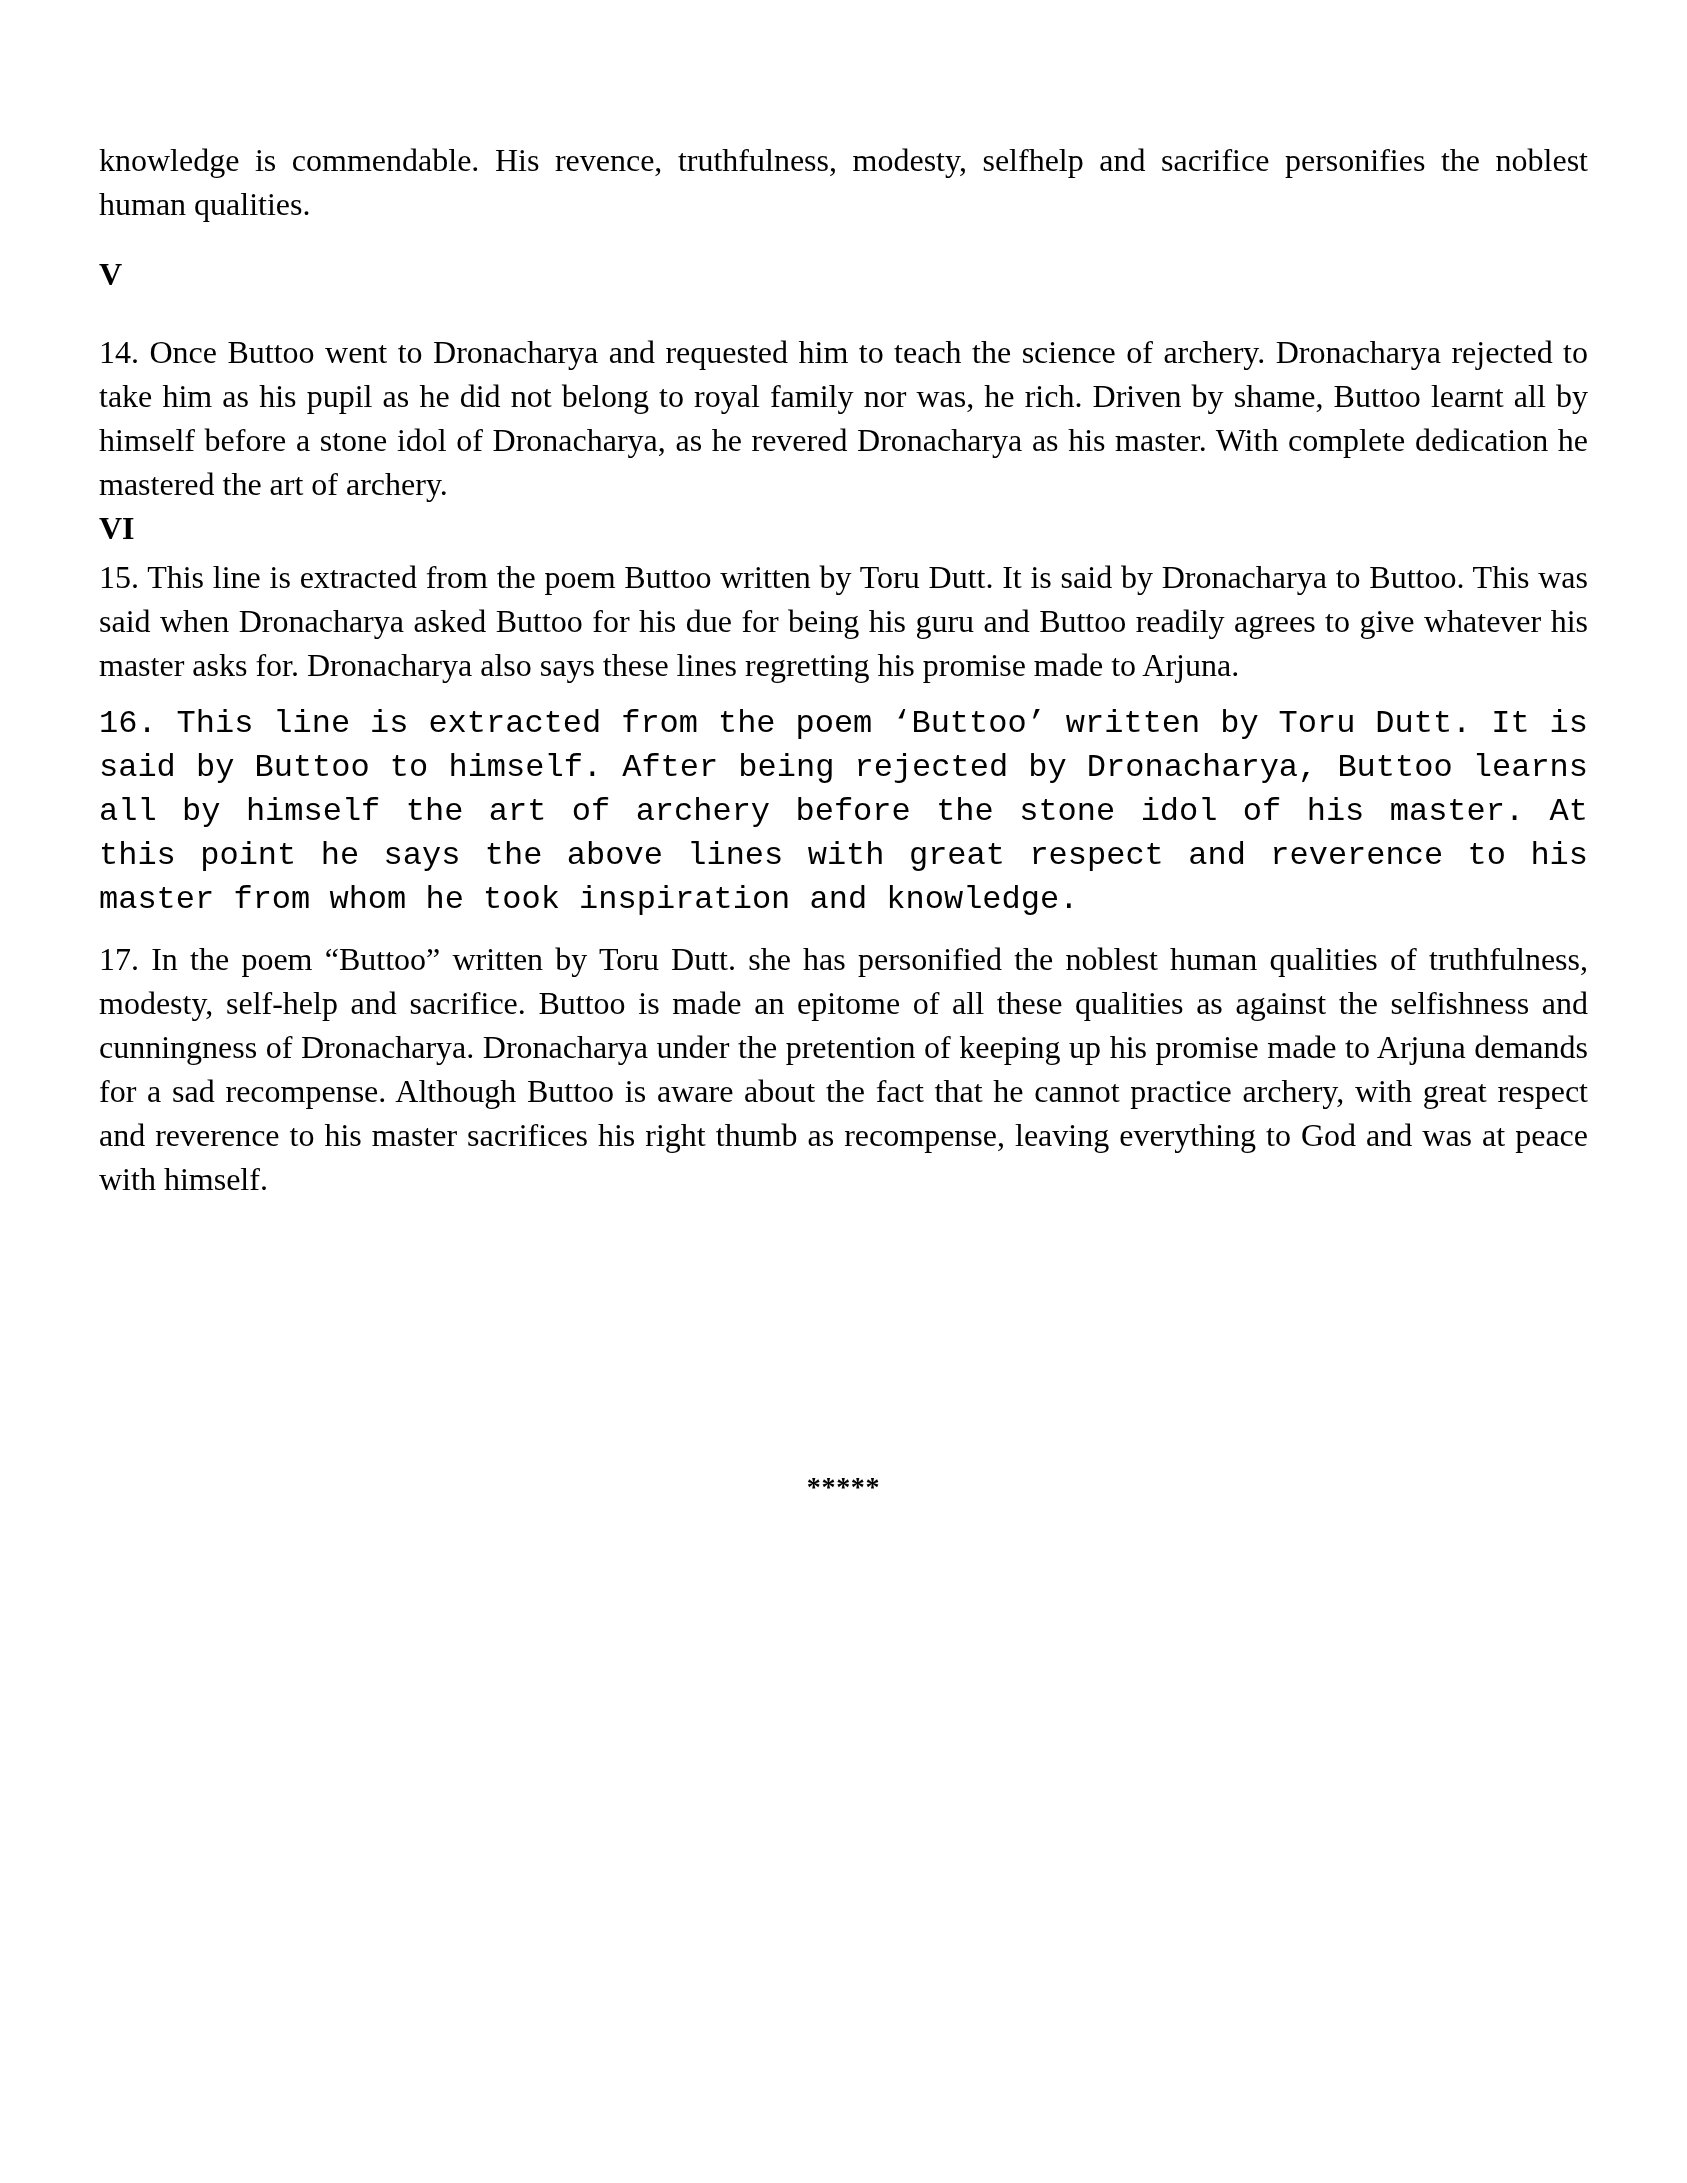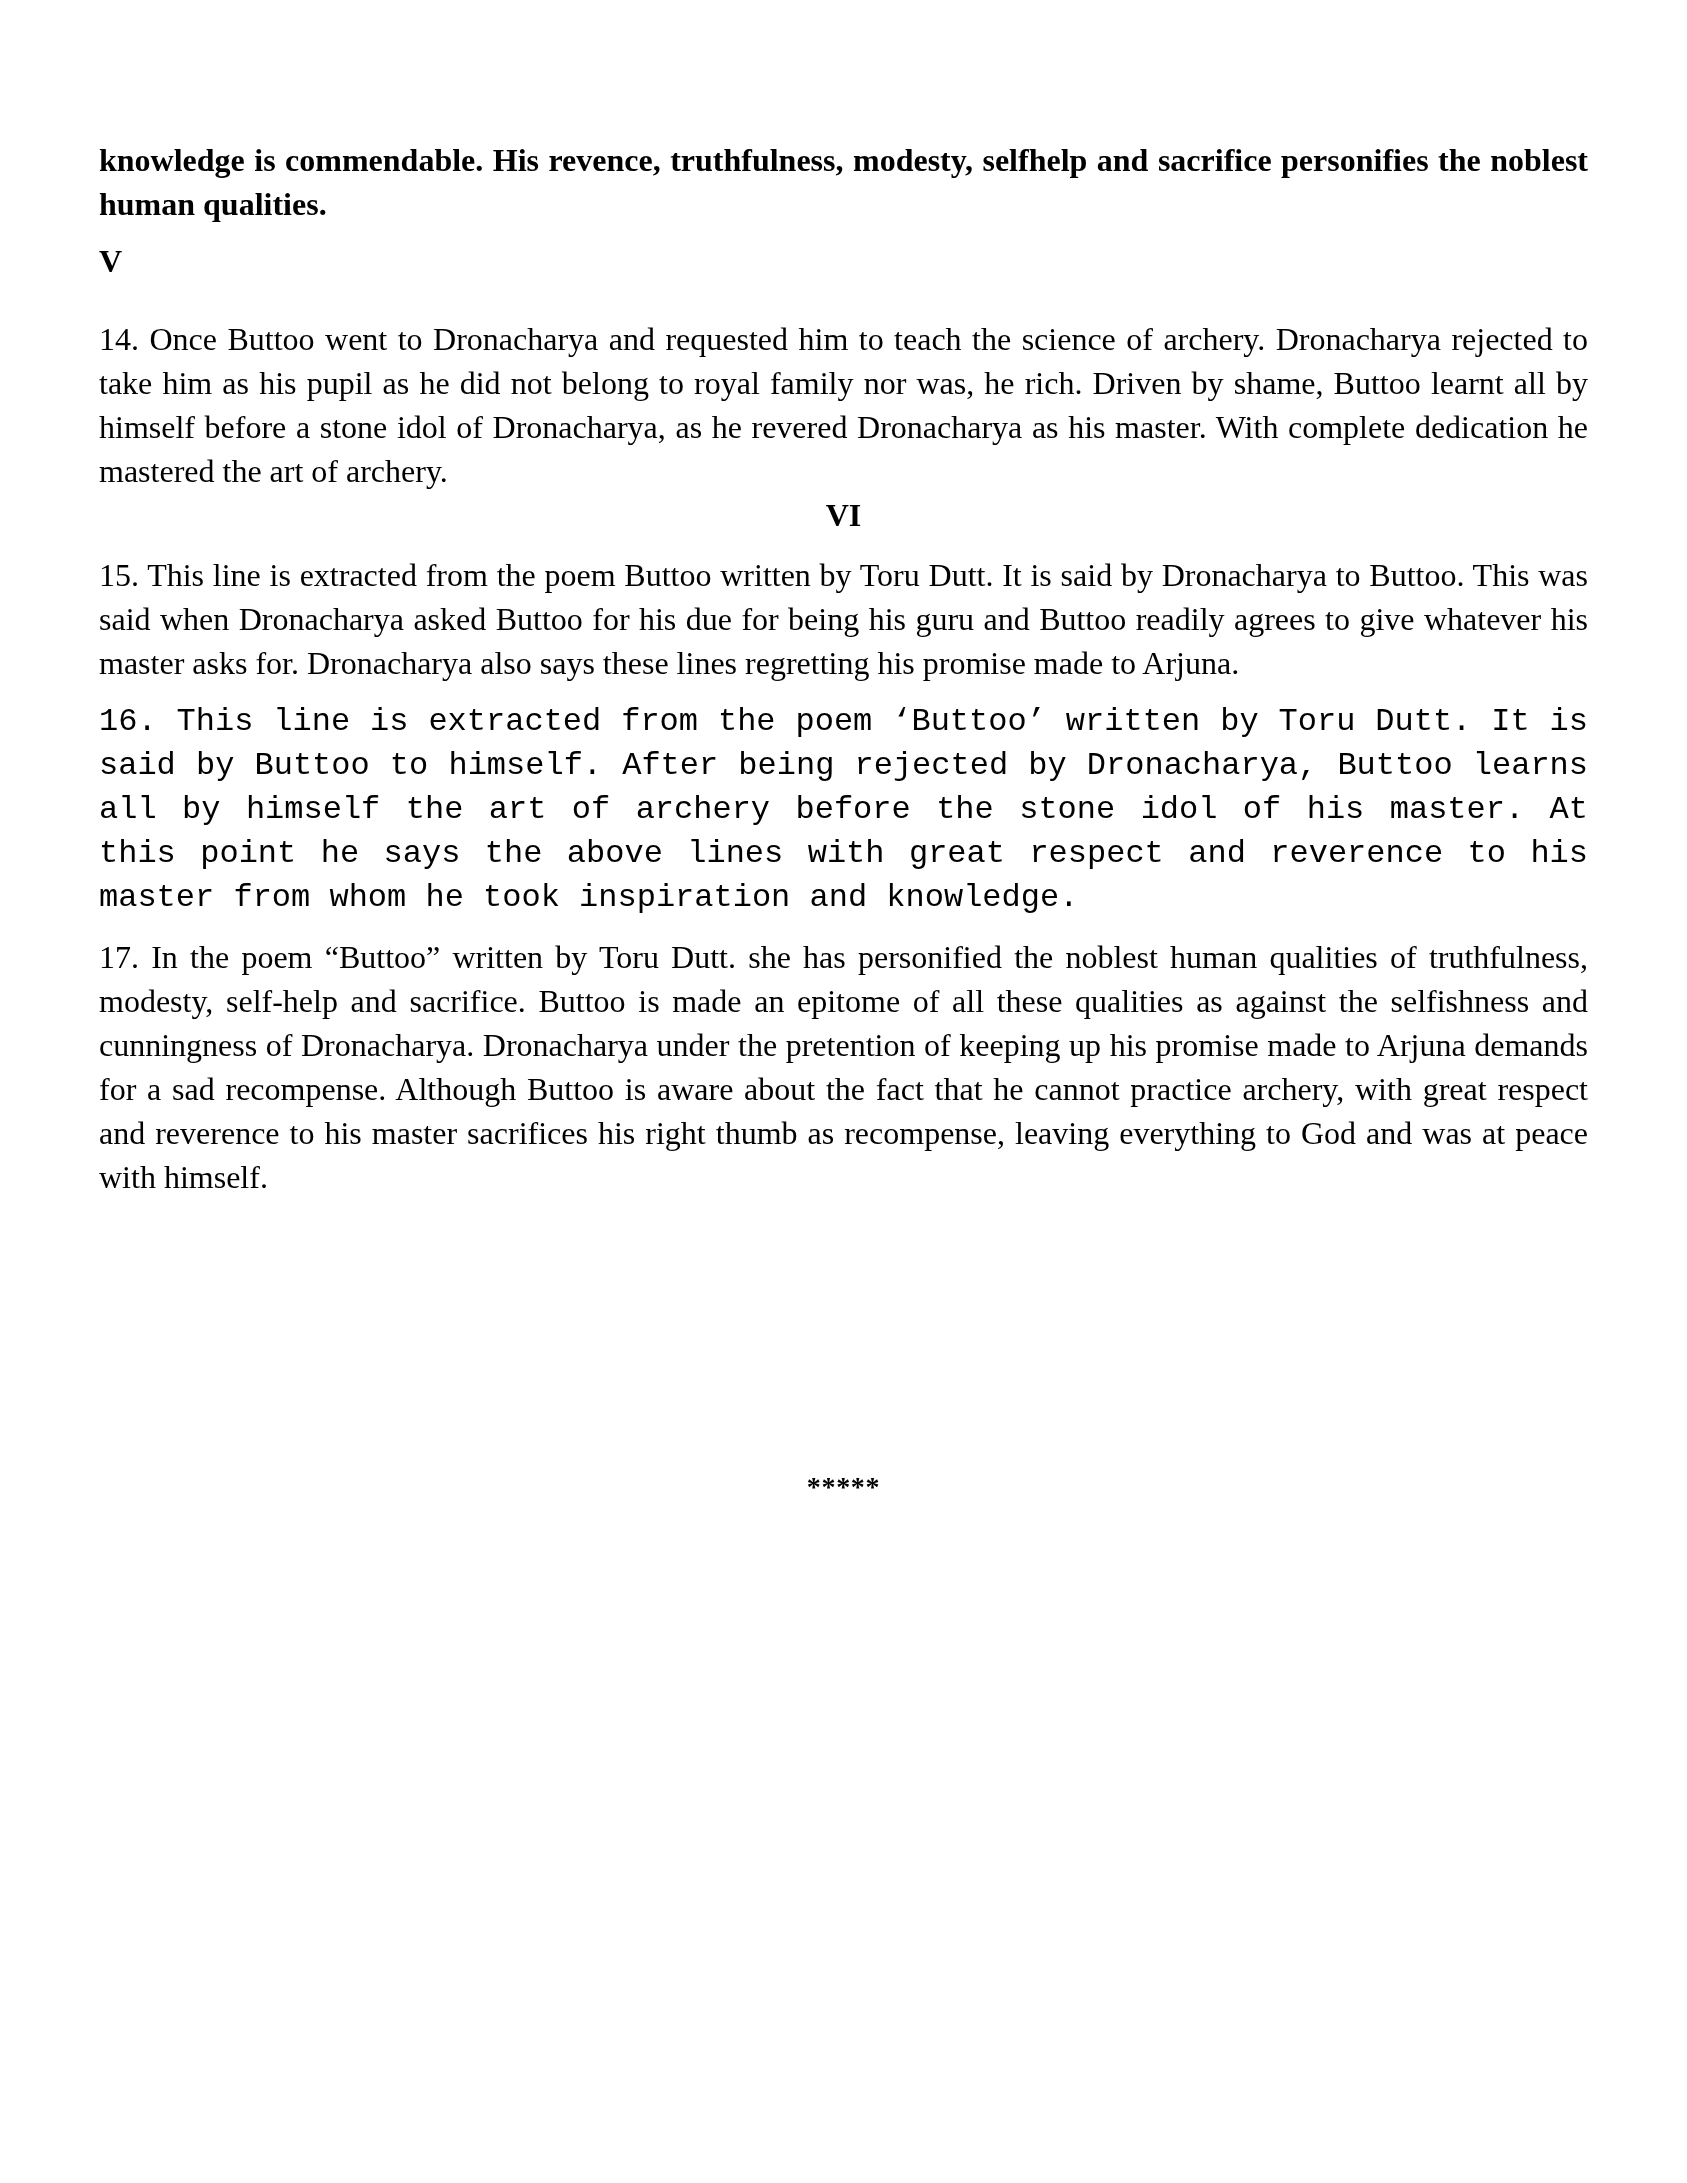--- a/index.html
+++ b/index.html
@@ -26,24 +26,24 @@
       line-height: 44px;
       text-align: justify;
       margin: 0;
     }
     .heading {
       font-size: 32px;
       line-height: 44px;
       font-weight: bold;
       margin: 0;
     }
-    #p-intro { margin-bottom: 13px; font-weight: bold; }
+    #p-intro { margin-bottom: 26px; }
     #h-v { margin-bottom: 34px; }
     #p-14 { margin-bottom: 0; }
-    #h-vi { margin-bottom: 16px; text-align: center; }
+    #h-vi { margin-bottom: 5px; }
     #p-15 { margin-bottom: 14.6px; }
     #p-16 { margin-bottom: 15px; font-family: Liberation Mono, monospace; }
     #h-vii { margin-bottom: 14.6px; }
     .divider {
       position: absolute;
       left: 0;
       width: 1687px;
       top: 1467px;
       text-align: center;
       font-size: 28px;

